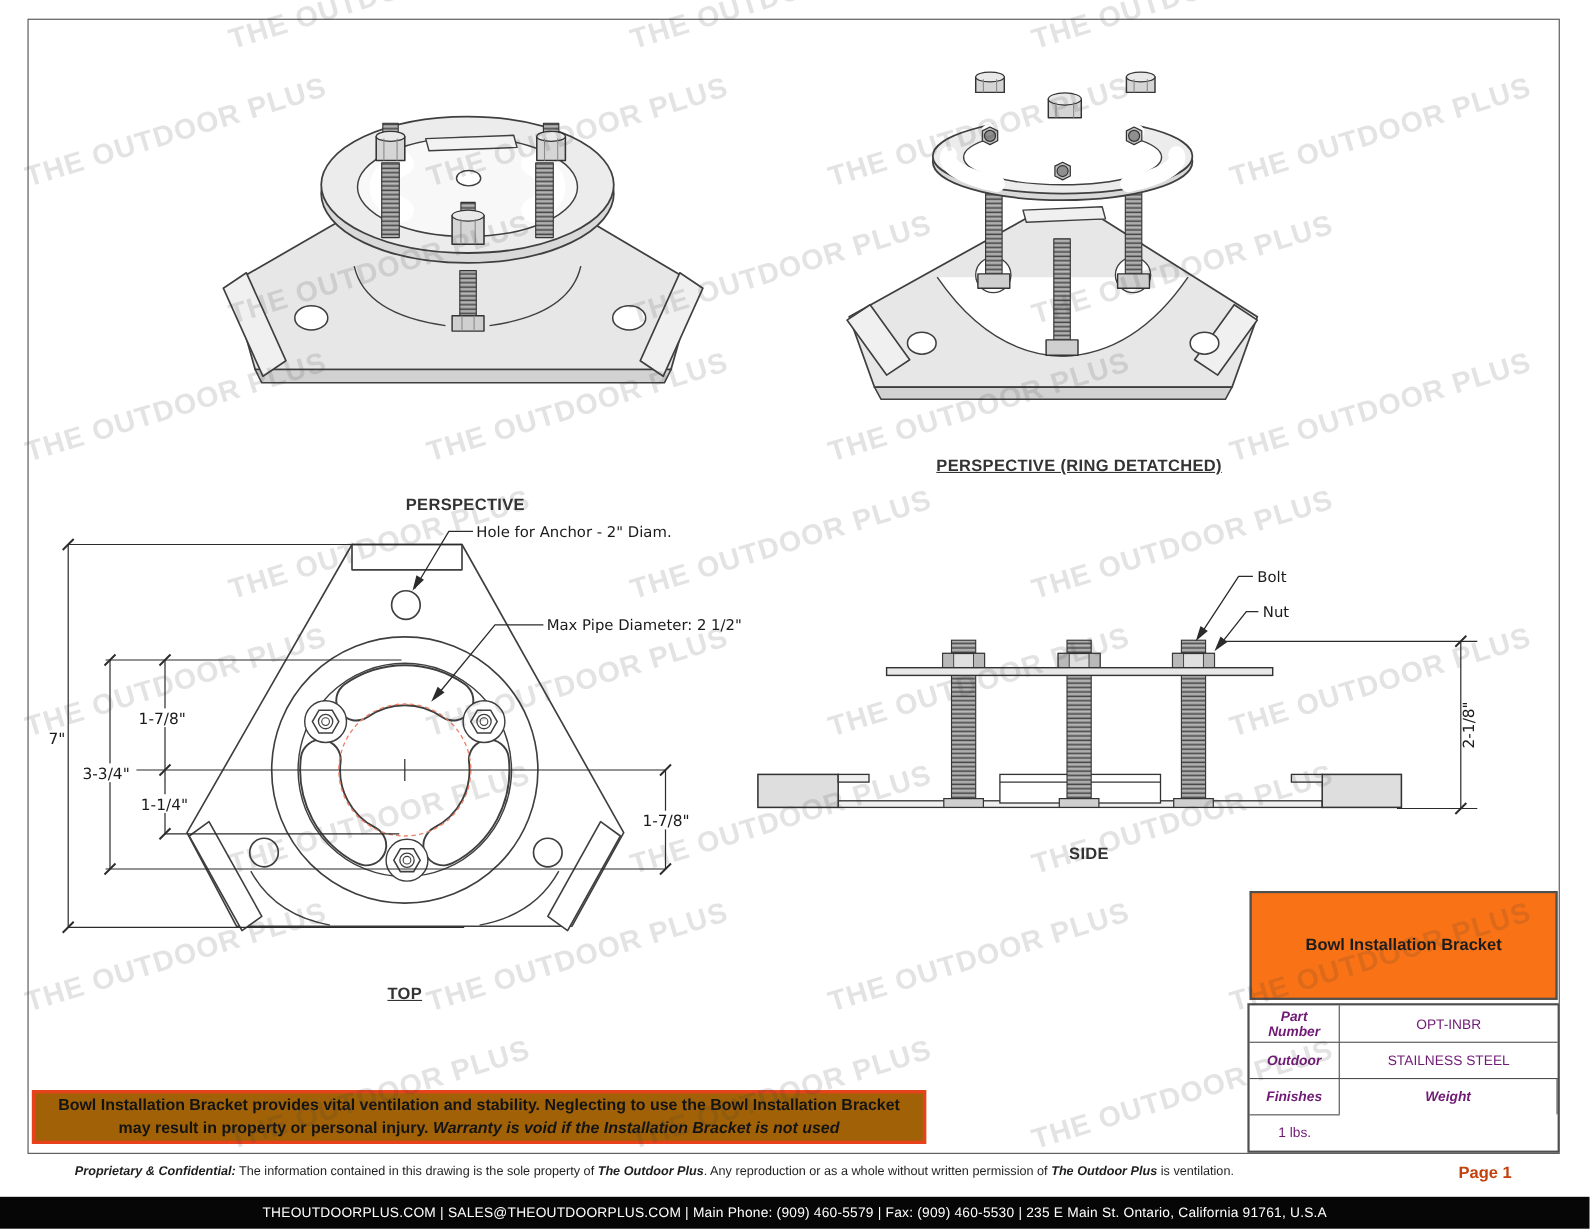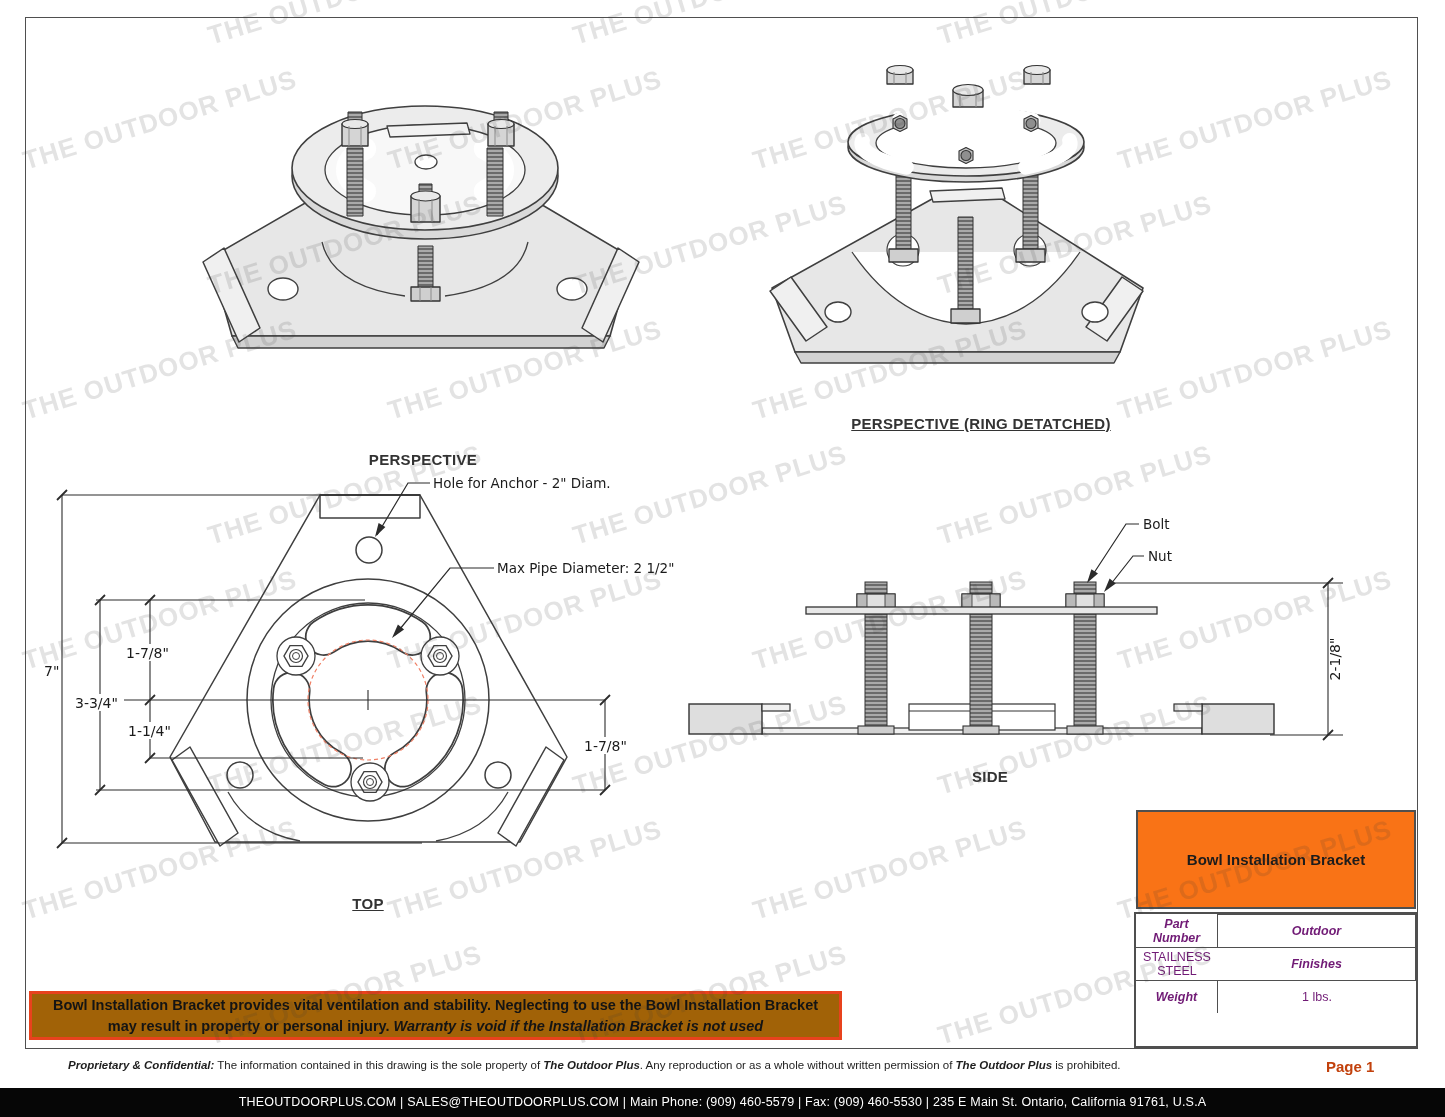--- a/index.html
+++ b/index.html
@@ -320,29 +320,30 @@
 
   <div class="warning-box">
     <p><span>Bowl Installation Bracket provides vital ventilation and stability. Neglecting to use the Bowl Installation Bracket may result in property or personal injury.  </span><span class="warranty">Warranty is void if the Installation Bracket is not used</span></p>
   </div>
 
   <div class="tb-title">
     <span>Bowl Installation Bracket</span>
   </div>
   <div class="tb-table">
     <div class="cell lbl r0">Part Number</div>
+    <div class="cell r0">OPT-INBR</div>
     <div class="cell lbl">Outdoor</div>
     <div class="cell">STAILNESS STEEL</div>
     <div class="cell lbl">Finishes</div>
     <div class="cell lbl">Weight</div>
     <div class="cell">1 lbs.</div>
   </div>
 
   <div class="footer-line">
-    <span class="bi">Proprietary &amp; Confidential:</span><span> The information contained in this drawing is the sole property of </span><span class="bi">The Outdoor Plus</span><span>. Any reproduction or as a whole without written permission of </span><span class="bi">The Outdoor Plus</span><span> is prohibited.</span>
+    <span class="bi">Proprietary &amp; Confidential:</span><span> The information contained in this drawing is the sole property of </span><span class="bi">The Outdoor Plus</span><span>. Any reproduction or as a whole without written permission of </span><span class="bi">The Outdoor Plus</span><span> is ventilation.</span>
   </div>
   <div class="page-num">Page 1</div>
 
   <div class="contact-bar">THEOUTDOORPLUS.COM  |  SALES@THEOUTDOORPLUS.COM  | Main Phone: (909) 460-5579 | Fax: (909) 460-5530 | 235 E Main St. Ontario, California 91761, U.S.A</div>
 
   <div class="wm-layer" id="wm-layer">
       <div class="wm" style="left: 345px; top: -5px;">THE OUTDOOR PLUS</div>
       <div class="wm" style="left: 710px; top: -5px;">THE OUTDOOR PLUS</div>
       <div class="wm" style="left: 1075px; top: -5px;">THE OUTDOOR PLUS</div>
       <div class="wm" style="left: 160px; top: 120px;">THE OUTDOOR PLUS</div>

